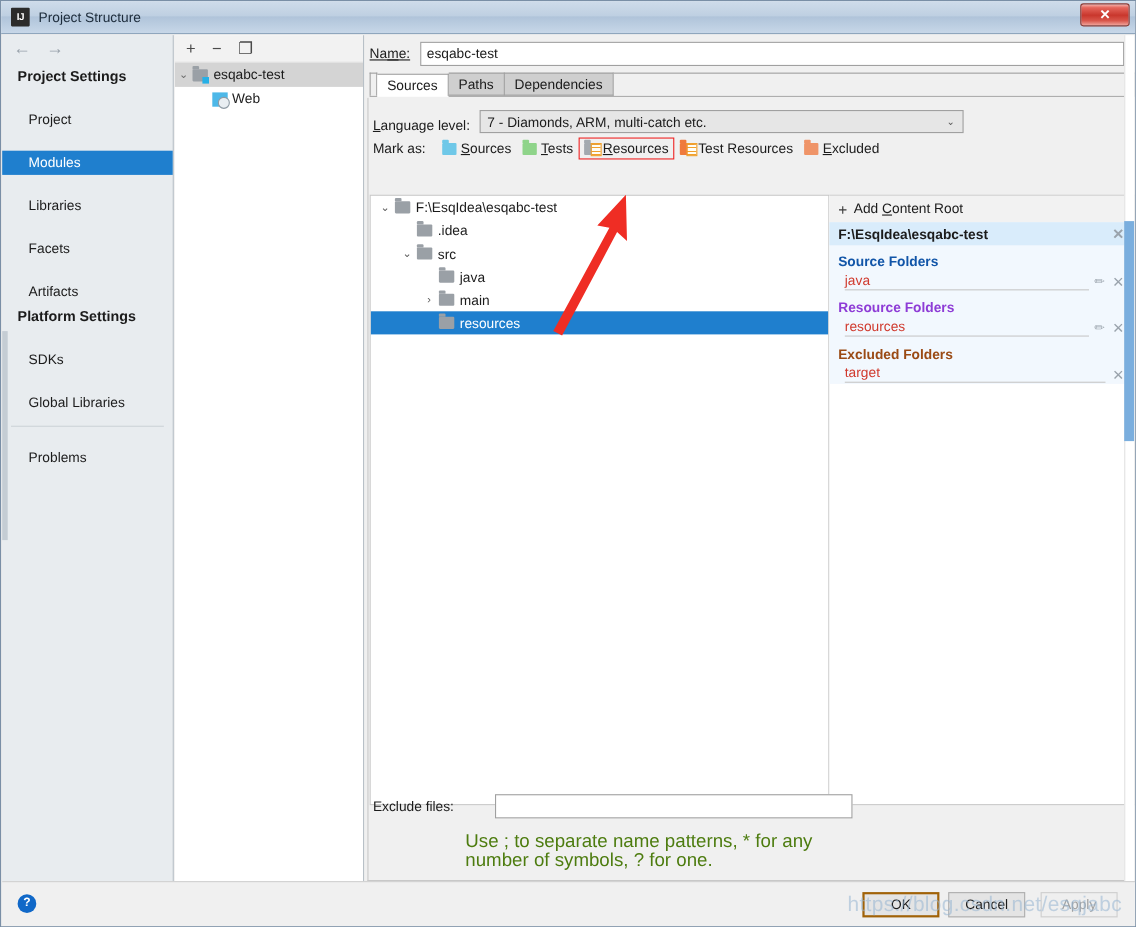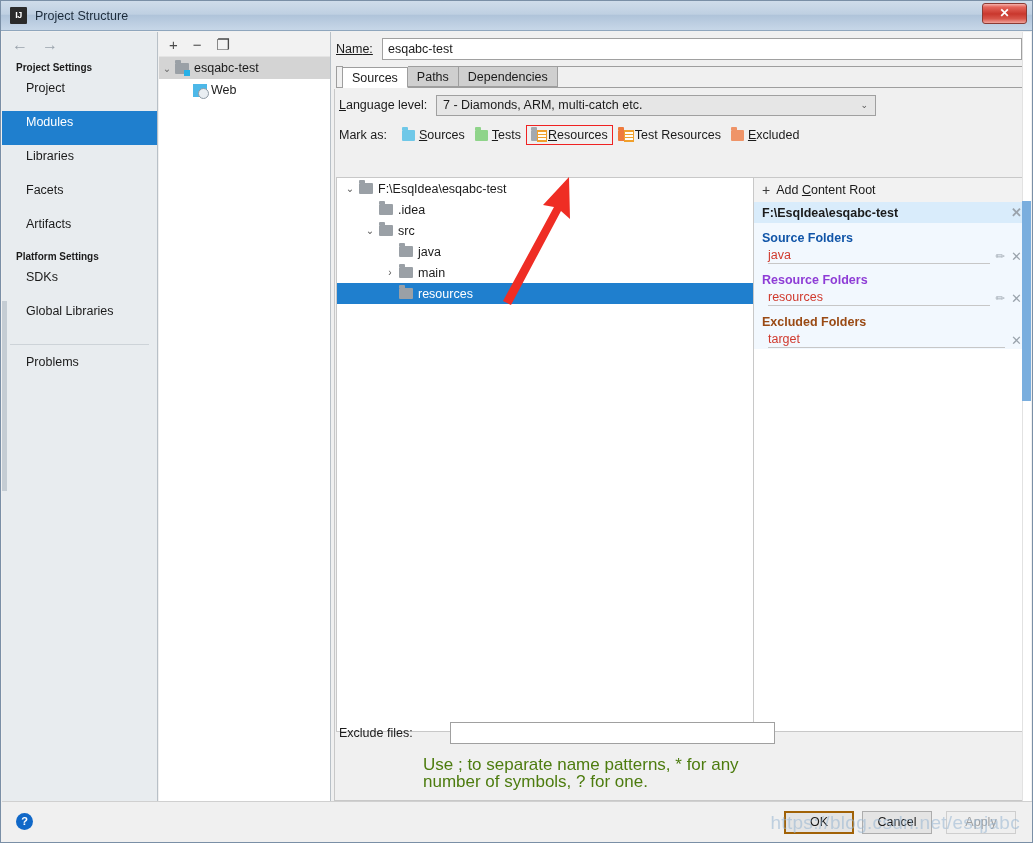--- a/index.html
+++ b/index.html
@@ -47,26 +47,26 @@
 
   
   #sidebar {
     position: absolute; left: 1px; top: 31px; width: 156px; height: 771px;
     background: #e8ecef;
     border-right: 1px solid #b8c0c7;
   }
   #nav-row { height: 26px; display: flex; align-items: center; padding-left: 10px; gap: 14px; }
   .nav-arrow { font-size: 16px; color: #9aa3ac; cursor: default; line-height: 1; }
   .sb-group {
-    font-size: 10px; font-weight: bold; color: #1b1b1b;
+    font-size: 13px; font-weight: bold; color: #1b1b1b;
     padding: 4px 0 4px 14px;
   }
   .sb-item {
     font-size: 12.5px; color: #1b1b1b;
-    padding: 4px 0 16px 24px; cursor: default;
+    padding: 4px 0 4px 24px; cursor: default; margin-top: 17px;
   }
   .sb-item.sel { background: #1f7fce; color: #ffffff; }
   .sb-sep { margin: 10px 8px 6px 8px; border-top: 1px solid #cdd3d8; }
 
   
   #modules-panel {
     position: absolute; left: 158px; top: 31px; width: 172px; height: 771px;
     background: #ffffff;
     border-right: 1px solid #b8c0c7;
   }
@@ -124,21 +124,21 @@
     line-height: 20px; background: #cfcfcf; border: 1px solid #9e9e9e;
     border-left: none; cursor: pointer;
   }
   .tab.active { background: #ffffff; border-bottom: 1px solid #ffffff; position: relative; top: 1px; }
   .tab-fill { flex: 1; height: 21px; background: #f0f0f0; border: 1px solid #9e9e9e; border-left: none; border-bottom: none; }
 
   #sources-pane {
     position: absolute; left: 2px; top: 57px; width: 696px; height: 712px;
     background: #f0f0f0; border: 1px solid #c8c8c8; border-top: none;
   }
-  #lang-row { display: flex; align-items: center; height: 32px; padding-left: 4px; }
+  #lang-row { display: flex; align-items: flex-end; height: 32px; padding-left: 4px; }
   #lang-label { font-size: 12.5px; color: #1b1b1b; width: 97px; }
   #lang-select {
     width: 440px; height: 21px; background: #e6e6e6; border: 1px solid #a0a0a0;
     font-size: 12.5px; color: #1b1b1b; display: flex; align-items: center;
     padding: 0 6px; position: relative; cursor: pointer;
   }
   #lang-select .chev { position: absolute; right: 7px; font-size: 9px; color: #585858; }
 
   #markas-row { display: flex; align-items: center; height: 28px; padding-left: 4px; gap: 0; }
   #markas-label { font-size: 12.5px; color: #1b1b1b; margin-right: 10px; }

